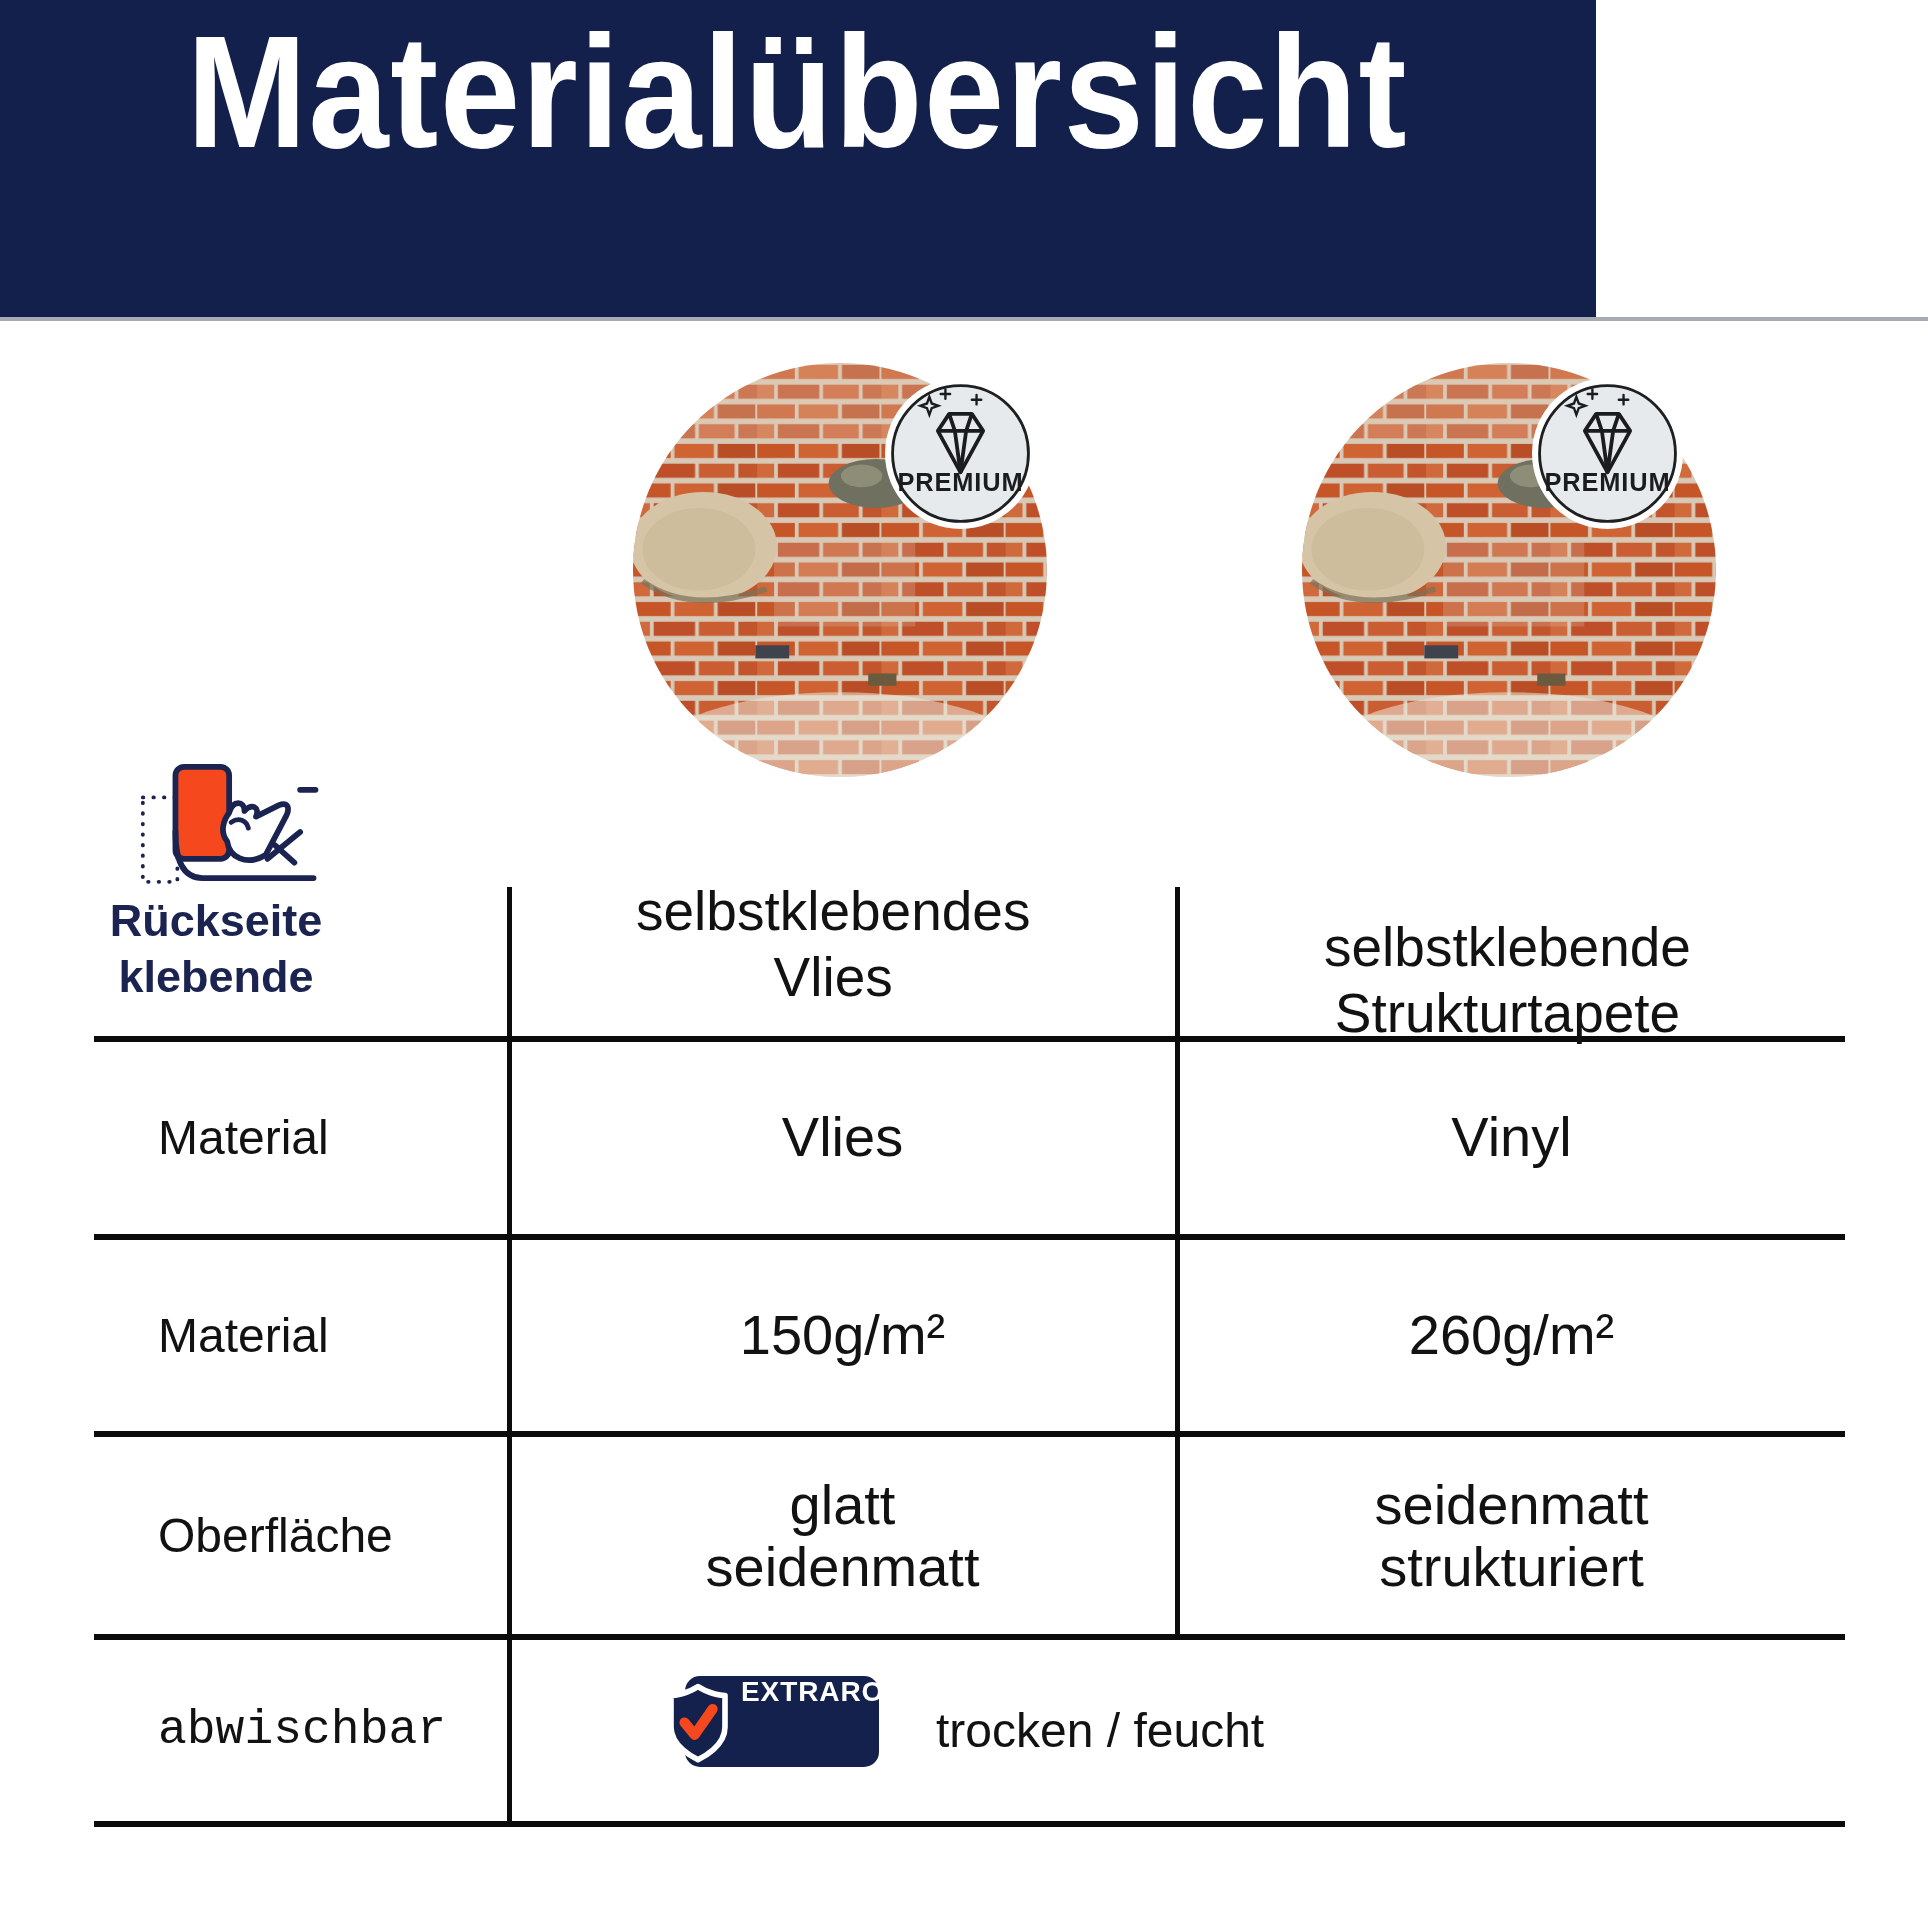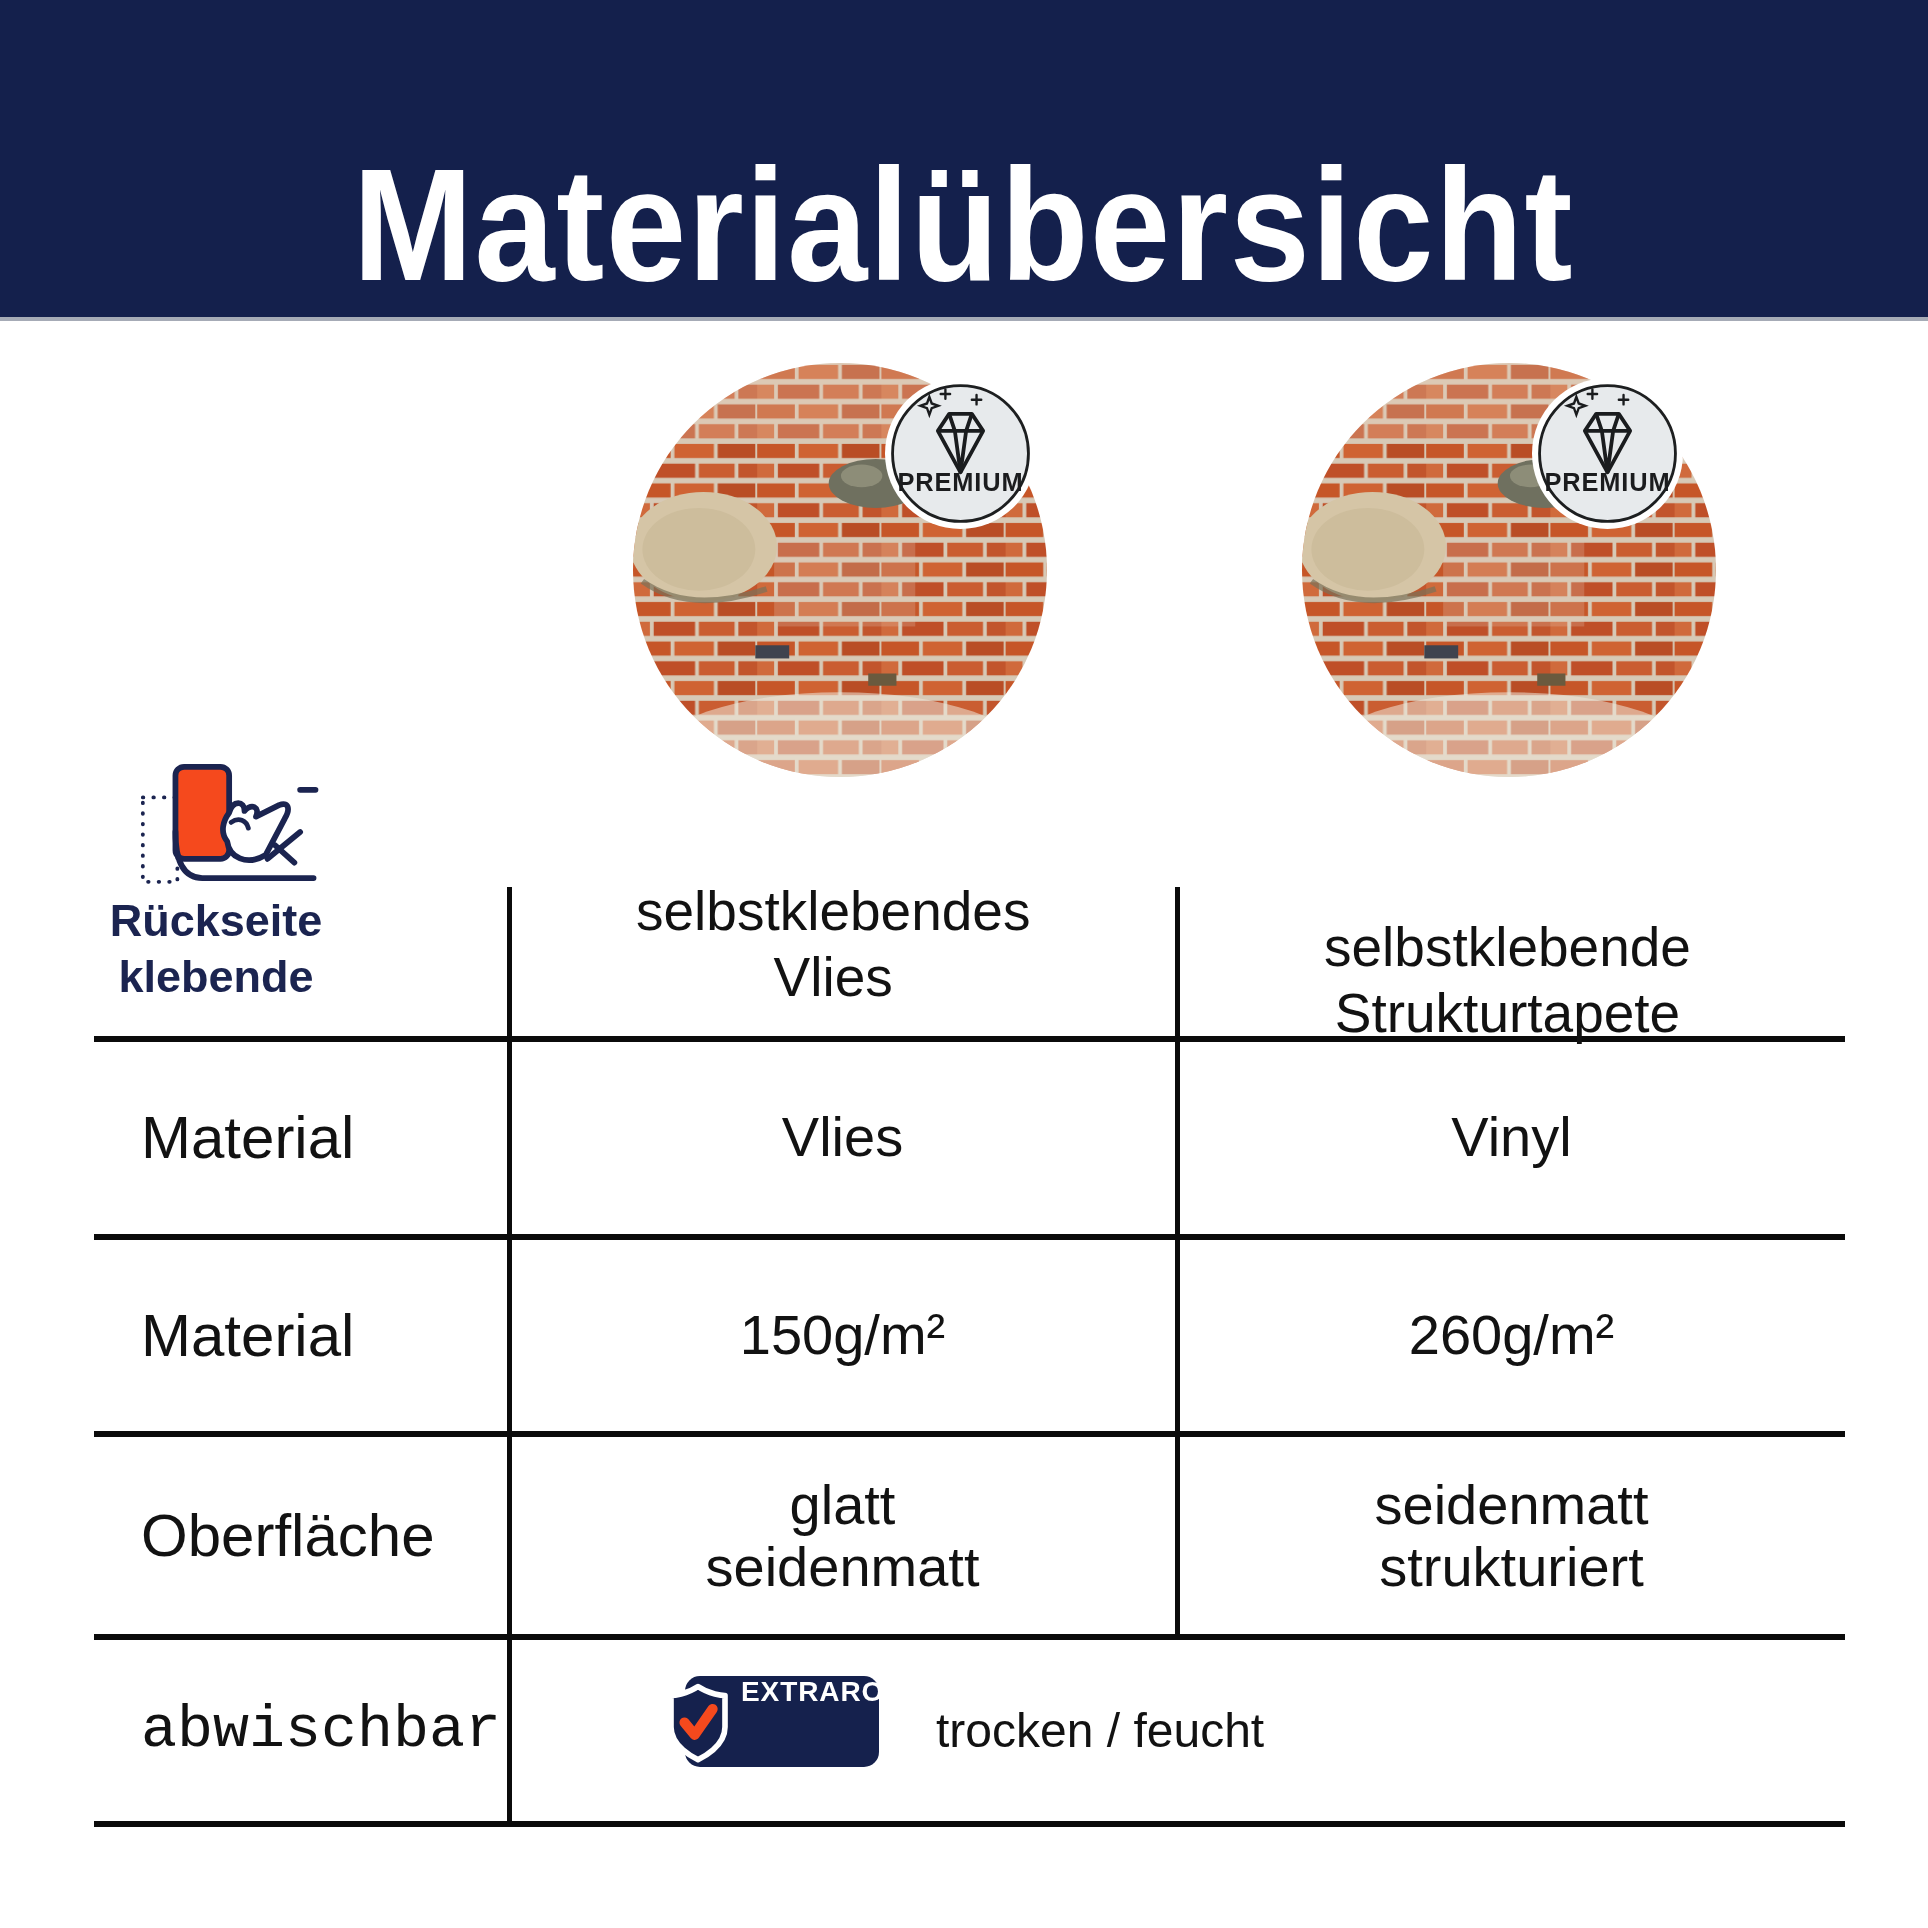--- a/index.html
+++ b/index.html
@@ -1,21 +1,21 @@
 <!DOCTYPE html>
 <html style="font-size:15px"><head>
 <meta charset="utf-8">
 <style>
   html,body{margin:0;padding:0;background:#ffffff;}
   .page{position:relative;width:1928px;height:1928px;background:#ffffff;overflow:hidden;
         font-family:"Liberation Sans", sans-serif;color:#121212;}
 
   
-  .banner{position:absolute;left:0;top:0;width:1928px;height:317px;background:#14204c;
-          display:flex;align-items:flex-end;justify-content:center;}
+  .banner{position:absolute;left:0;top:0;width:1596px;height:317px;background:#14204c;
+          display:flex;align-items:flex-start;justify-content:center;}
   .banner-strip{position:absolute;left:0;top:317px;width:1928px;height:3.8px;background:#a6abb6;}
   .title{color:#ffffff;font-weight:bold;font-size:160px;letter-spacing:1.9px;white-space:nowrap;
          transform:scaleX(0.9);transform-origin:center;}
 
   
   .photo-circle{position:absolute;width:414px;height:414px;}
   .photo-1{left:633px;top:363px;}
   .photo-2{left:1302px;top:363px;}
   .photo-circle svg{display:block;width:100%;height:100%;}
 
@@ -35,21 +35,21 @@
   
   .hline{position:absolute;left:94px;width:1751px;height:5.6px;background:#0b0b0b;}
   .vline{position:absolute;width:4.7px;background:#0b0b0b;}
   .hl-1{top:1036px;} .hl-2{top:1234px;} .hl-3{top:1431px;} .hl-4{top:1634px;} .hl-5{top:1821px;}
   .vl-1{left:507px;top:887px;height:940px;}
   .vl-2{left:1175px;top:887px;height:752px;}
 
   
   .colhead{position:absolute;top:878px;font-size:55px;line-height:66px;text-align:center;}
   .colhead-1{left:636px;} .colhead-2{left:1324px;margin-top:36px;}
-  .row-label{position:absolute;left:141px;display:flex;align-items:center;font-size:60px;}
+  .row-label{position:absolute;left:158px;display:flex;align-items:center;font-size:48px;}
   .cell-val{position:absolute;display:flex;align-items:center;justify-content:center;
             text-align:center;font-size:56px;line-height:62px;}
   .col2{left:508px;width:669px;} .col3{left:1177px;width:669px;}
   .r-material{top:1041px;height:192px;} .r-grammatur{top:1239px;height:192px;}
   .r-oberflaeche{top:1437px;height:197px;} .r-abwischbar{top:1639px;height:182px;font-family:Liberation Mono, monospace;}
 
   
   .robust-badge{position:absolute;left:664px;top:1676px;width:215px;height:91px;}
   .robust-rect{position:absolute;left:21px;top:0;width:194px;height:91px;background:#15214d;border-radius:15px;}
   .robust-shield{position:absolute;left:0;top:5.6px;width:68px;height:81px;}

